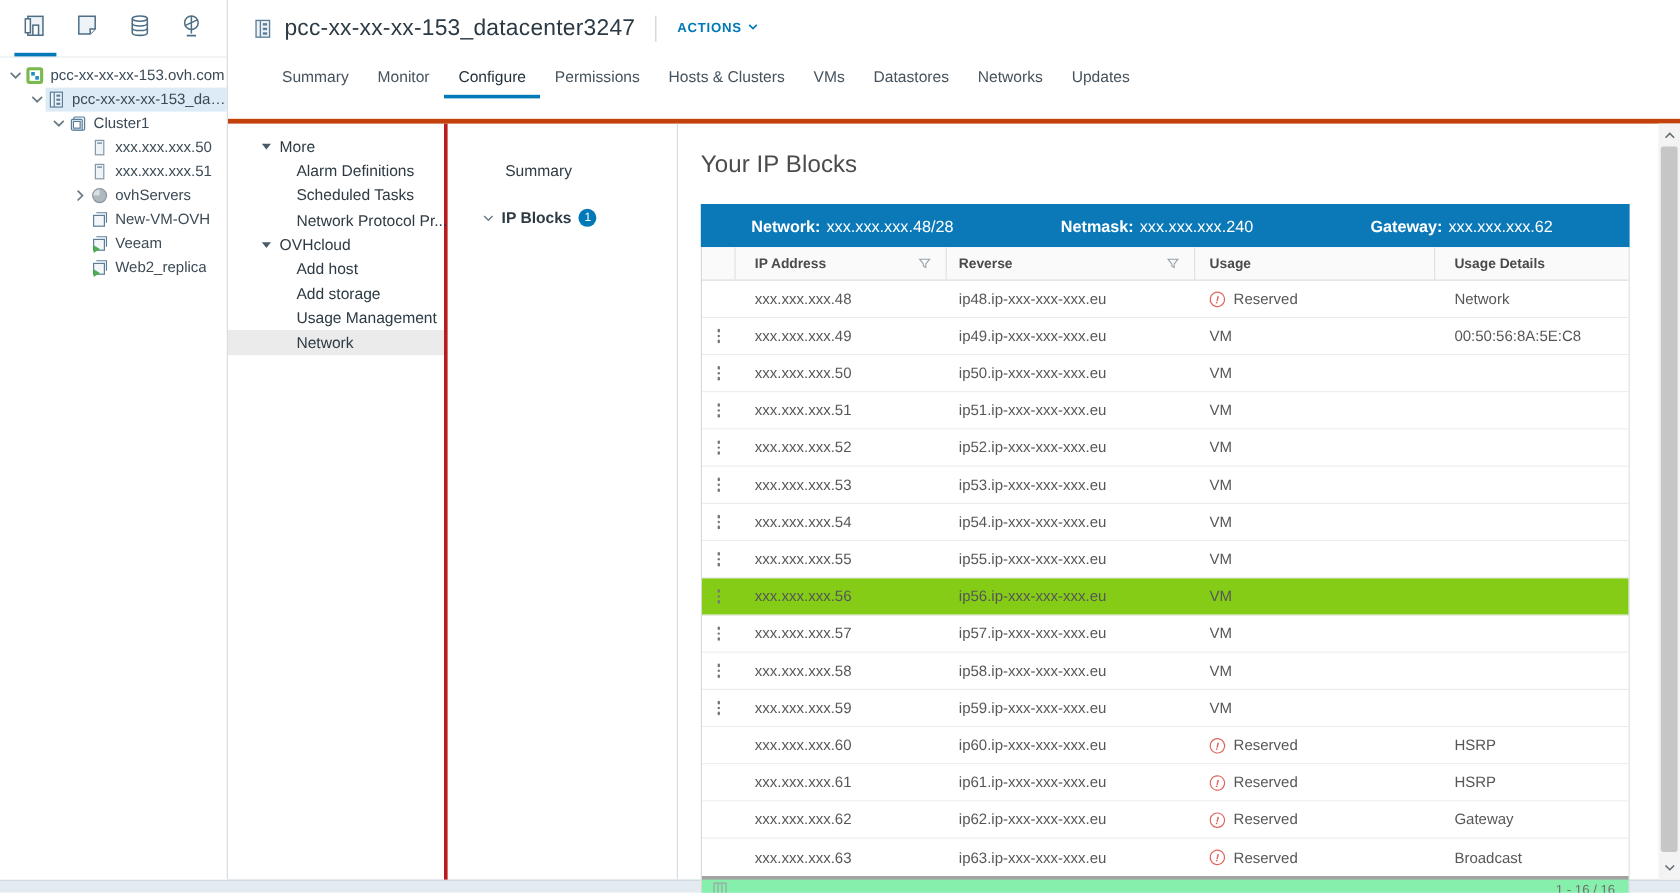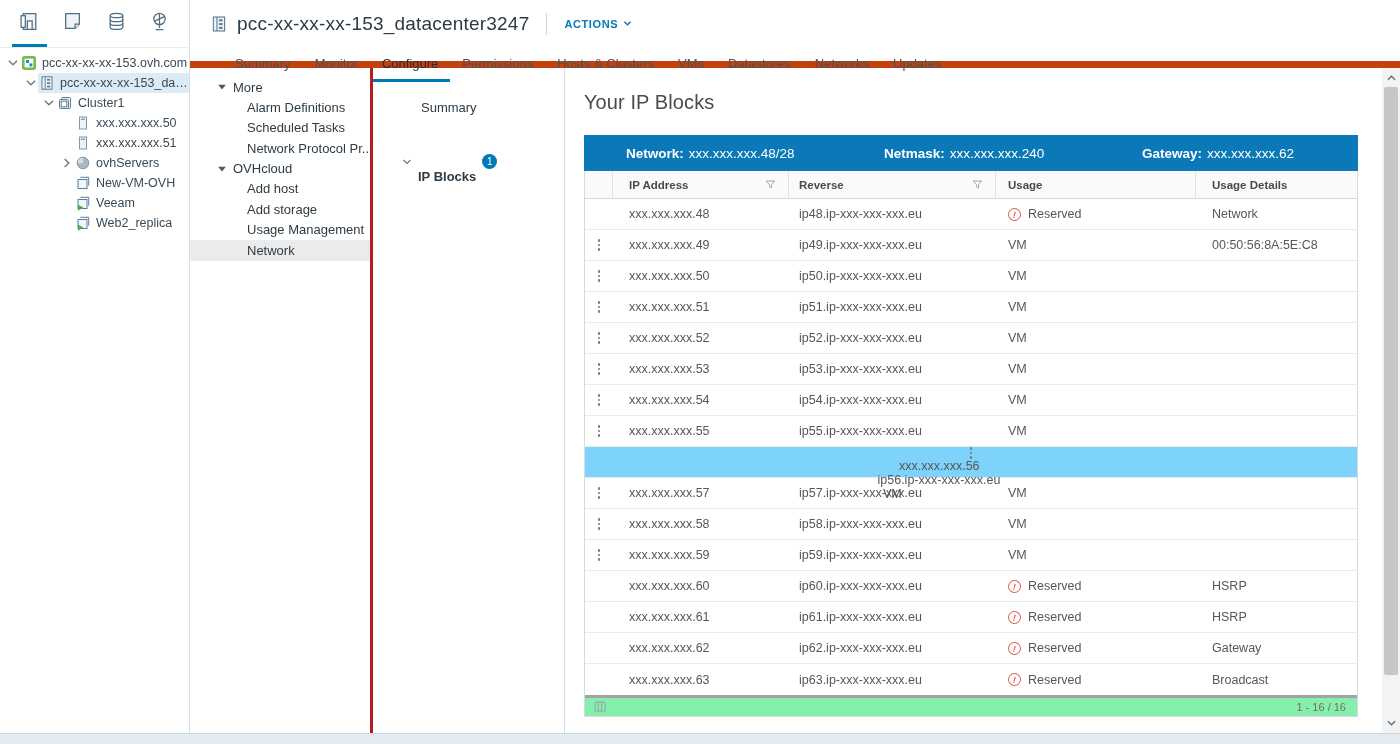--- a/index.html
+++ b/index.html
@@ -18,21 +18,21 @@
   .tree-row { height:20px; display:flex; align-items:center; white-space:nowrap; }
   .tree-row .chev { width:14px; height:14px; display:inline-flex; align-items:center; justify-content:center; flex-shrink:0; }
   .tree-row .row-body { display:flex; align-items:center; height:100%; flex:1; min-width:0; padding-left:1px; }
   .tree-row.selected .row-body { background:#dcebf6; }
   .tree-row .t-ico { width:16px; height:16px; margin-right:5px; flex-shrink:0; display:inline-flex; }
   .tree-row .t-ico svg { width:16px; height:16px; }
   .tree-row .lbl { overflow:hidden; text-overflow:ellipsis; }
 
   
   .right { flex:1; display:flex; flex-direction:column; min-width:0; }
-  .top-header { height:68px; border-bottom:7px solid #c2410c; padding-left:20px; flex-shrink:0; }
+  .top-header { height:103px; border-bottom:4px solid #c2410c; padding-left:20px; flex-shrink:0; }
   .title-row { height:48px; display:flex; align-items:center; }
   .obj-icon { width:18px; height:18px; display:inline-flex; }
   .obj-icon svg { width:18px; height:18px; }
   .title { font-size:19px; font-weight:400; color:#2b3a45; margin-left:9px; letter-spacing:.2px; }
   .vsep { width:1px; height:22px; background:#ccd2d6; margin:0 17px; }
   .actions { color:#0079b8; font-size:11px; font-weight:700; letter-spacing:.6px; display:flex; align-items:center; gap:5px; cursor:pointer; }
   .act-chev svg { width:9px; height:9px; }
   .tabs { display:flex; height:34px; padding-left:13px; }
   .tab { display:flex; align-items:center; padding:0 12px; font-size:13px; color:#46535d; border-bottom:3px solid transparent; cursor:pointer; }
   .tab.active { color:#1f2d37; font-weight:500; border-bottom-color:#0079b8; }
@@ -44,36 +44,36 @@
   .nav-group { height:20px; display:flex; align-items:center; padding-left:27px; color:#2e3b44; cursor:pointer; }
   .nav-group .tri { width:10px; height:10px; margin-right:6px; display:inline-flex; }
   .nav-item { height:20.5px; display:flex; align-items:center; padding-left:57px; color:#2e3b44; cursor:pointer; white-space:nowrap; }
   .nav-item.selected { background:#ebebeb; }
 
   
   .mid-panel { width:192px; border-right:1px solid #d7dde2; font-size:13px; flex-shrink:0; }
   .mid-title { margin:32px 0 0 48px; color:#2e3b44; cursor:pointer; }
   .mid-section { margin-top:24px; display:flex; align-items:center; padding-left:28px; cursor:pointer; }
   .mid-section .chev { width:12px; height:12px; display:inline-flex; margin-right:5px; }
-  .mid-sec-label { font-weight:600; color:#2e3b44;margin-top:30px; }
+  .mid-sec-label { font-weight:600; color:#2e3b44; }
   .badge { margin-left:6px; min-width:15px; height:15px; border-radius:8px; background:#0079b8; color:#fff; font-size:10px; display:inline-flex; align-items:center; justify-content:center; padding:0 3px; }
   .mid-item { height:21px; display:flex; align-items:center; padding-left:54px; margin-left:0; color:#2e3b44; cursor:pointer; }
   .mid-item.selected { background:#e3ecf3; }
 
   
   .main { flex:1; min-width:0; padding-left:19px; }
   .main-title { margin-top:23px; font-size:20px; font-weight:500; color:#4b4b4b; letter-spacing:.1px; }
   .info-bar { margin-top:21px; width:774px; height:36px; display:flex; align-items:center; color:#fff; font-size:13.5px; }
   .info-seg { flex:1; padding-left:42px; white-space:nowrap; }
   .info-seg b { font-weight:700; margin-right:5px; }
   .ip-table { width:774px; border:1px solid #dadada; border-top:none; font-size:12.5px; color:#575757; }
   .t-head { height:28px; display:flex; align-items:center; background:#fafafa; border-bottom:1px solid #d8d8d8; font-size:11.5px; font-weight:700; color:#4a4a4a; }
   .t-row { height:31px; display:flex; align-items:center; border-bottom:1px solid #ebebeb; background:#fff; }
   .t-row:last-child { border-bottom:none; }
-  .t-row.highlighted { background:#7dd3fc;flex-direction:column; }
+  .t-row.highlighted { background:#84cc16; }
   .c0 { width:28px; display:flex; justify-content:center; align-items:center; flex-shrink:0; }
   .c1 { width:176px; padding-left:16px; flex-shrink:0; }
   .c2 { width:207px; padding-left:10px; flex-shrink:0; }
   .c3 { width:200px; padding-left:12px; display:flex; align-items:center; flex-shrink:0; }
   .c4 { flex:1; padding-left:16px; }
   .t-head .hc { height:100%; display:flex; align-items:center; border-right:1px solid #e2e2e2; }
   .t-head .hc:last-child { border-right:none; }
   .t-head .hc .flt { margin-left:auto; margin-right:12px; display:inline-flex; cursor:pointer; }
   .flt svg { width:11px; height:11px; }
   .kebab { color:#6f6f6f; font-size:13px; letter-spacing:0; line-height:4px; cursor:pointer; display:inline-flex; flex-direction:column; gap:2px; }

